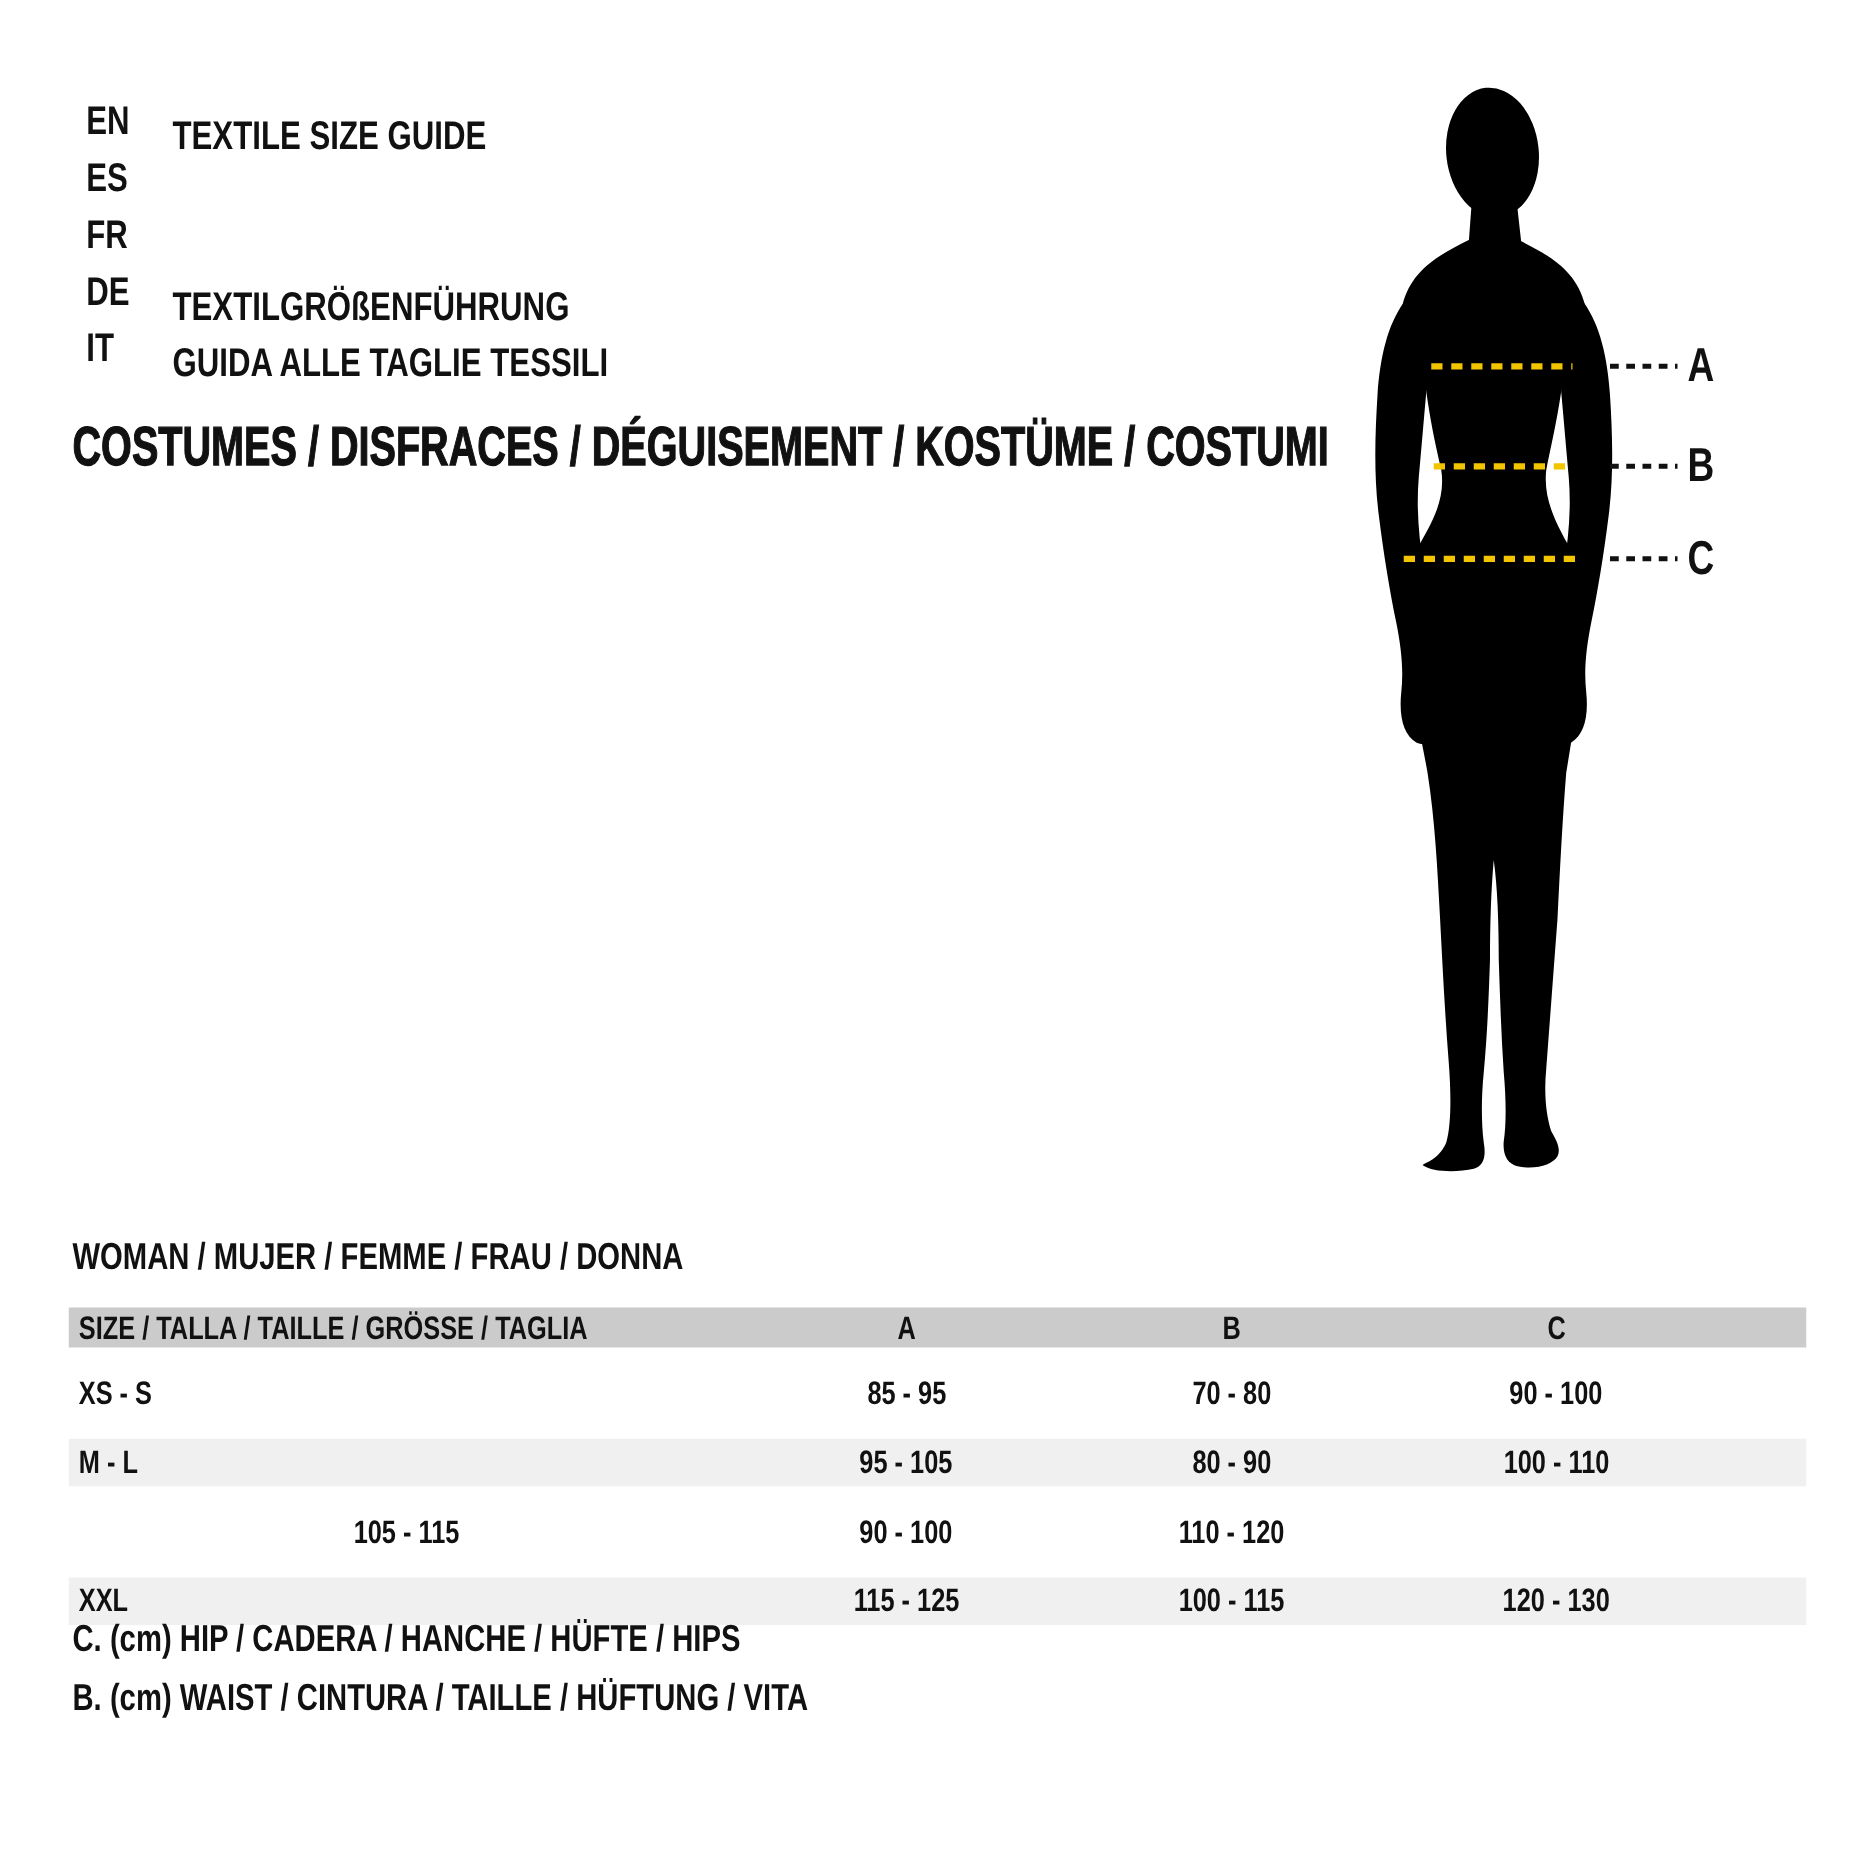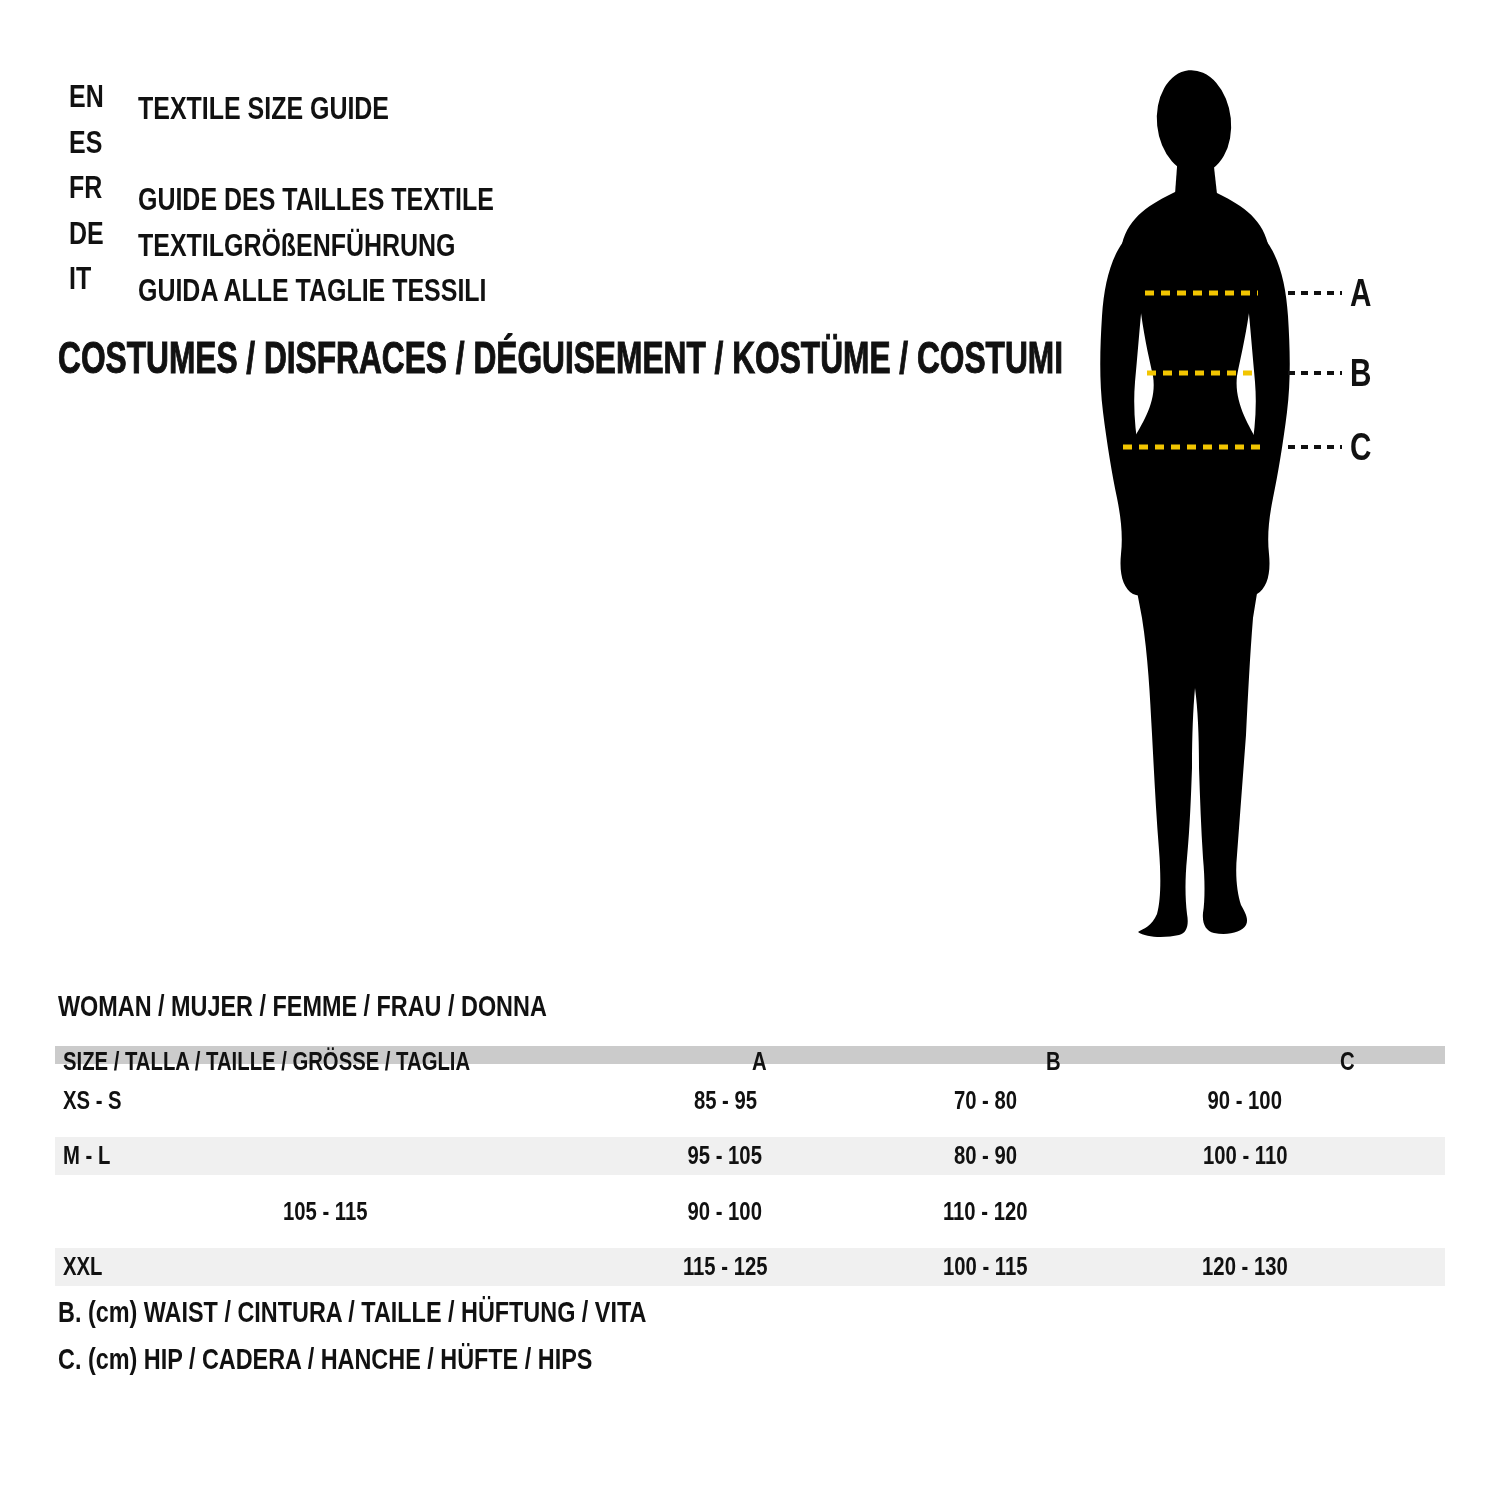--- a/index.html
+++ b/index.html
@@ -32,21 +32,21 @@
   .measure-line{stroke:var(--measure-yellow,#f2c500);stroke-width:5;stroke-dasharray:9 7;fill:none;}
   .connector-line{stroke:var(--ink,#111111);stroke-width:4;stroke-dasharray:7 6;fill:none;}
   .marker-label{left:1350px;width:60px;font-size:38px;font-weight:700;line-height:38px;}
 
   
   .section-title{left:58px;top:988px;font-size:30px;font-weight:700;line-height:36px;}
 
   
   .size-table{left:55px;top:1046px;width:1390px;font-size:26px;font-weight:700;}
   .t-row{display:grid;grid-template-columns:540px 260px 260px 260px 70px;align-items:center;}
-  .t-head{height:18px;background:var(--table-header-bg,#cbcbcb);gap:34px;}
+  .t-head{height:32px;background:var(--table-header-bg,#cbcbcb);}
   .t-data{height:38.5px;margin-top:17px;}
   .t-data.alt{background:var(--table-row-alt-bg,#f0f0f0);}
   .t-cell-size{padding-left:8px;text-align:left;}
   .t-cell-val{text-align:center;}
 
   
   .legend{left:58px;top:1288px;}
   .legend-row{height:47px;font-size:30px;font-weight:700;line-height:47px;}
 </style>
 </head>
@@ -55,21 +55,20 @@
 <div class="abs lang-list">
   <div class="lang-row">
     <span class="lang-code"><span class="cond">EN</span></span>
     <span class="lang-label"><span class="cond">TEXTILE SIZE GUIDE</span></span>
   </div>
   <div class="lang-row">
     <span class="lang-code"><span class="cond">ES</span></span>
   </div>
   <div class="lang-row">
     <span class="lang-code"><span class="cond">FR</span></span>
-    <span class="lang-label"><span class="cond">GUIDE DES TAILLES TEXTILE</span></span>
   </div>
   <div class="lang-row">
     <span class="lang-code"><span class="cond">DE</span></span>
     <span class="lang-label"><span class="cond">TEXTILGRÖßENFÜHRUNG</span></span>
   </div>
   <div class="lang-row">
     <span class="lang-code"><span class="cond">IT</span></span>
     <span class="lang-label"><span class="cond">GUIDA ALLE TAGLIE TESSILI</span></span>
   </div>
 </div>
@@ -197,15 +196,15 @@
   <div class="t-row t-data alt">
     <div class="t-cell-size"><span class="cond">XXL</span></div>
     <div class="t-cell-val"><span class="cond-c">115 - 125</span></div>
     <div class="t-cell-val"><span class="cond-c">100 - 115</span></div>
     <div class="t-cell-val"><span class="cond-c">120 - 130</span></div>
     <div></div>
   </div>
 </div>
 
 <div class="abs legend">
+  <div class="legend-row"><span class="cond">C. (cm) HIP / CADERA / HANCHE / HÜFTE / HIPS</span></div>
   <div class="legend-row"><span class="cond">B. (cm) WAIST / CINTURA / TAILLE / HÜFTUNG / VITA</span></div>
-  <div class="legend-row"><span class="cond">C. (cm) HIP / CADERA / HANCHE / HÜFTE / HIPS</span></div>
 </div>
 
 </body></html>

